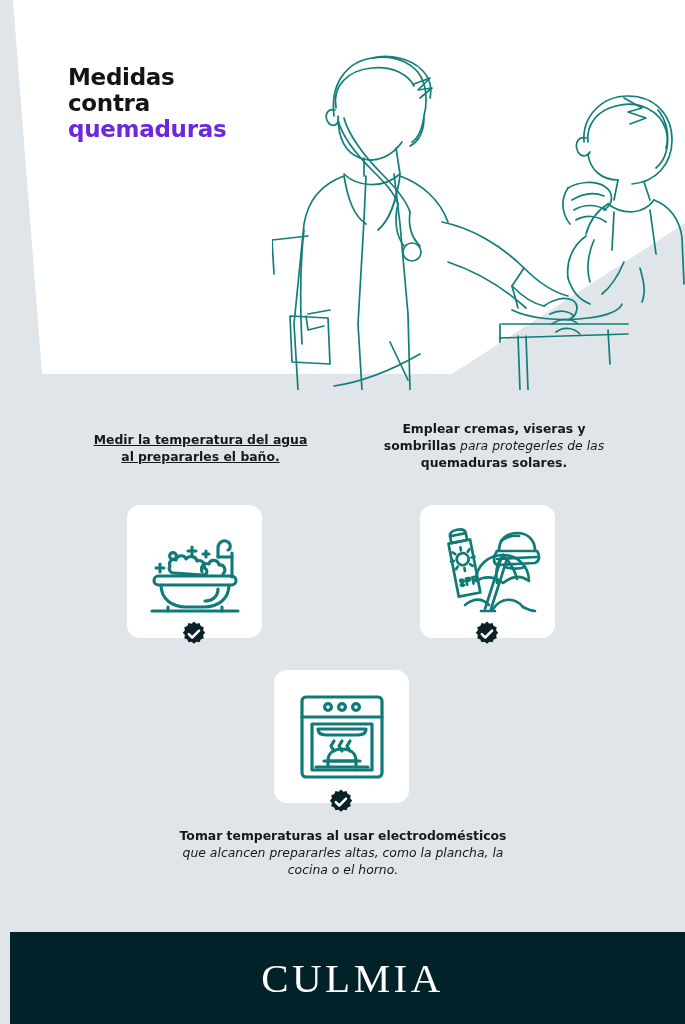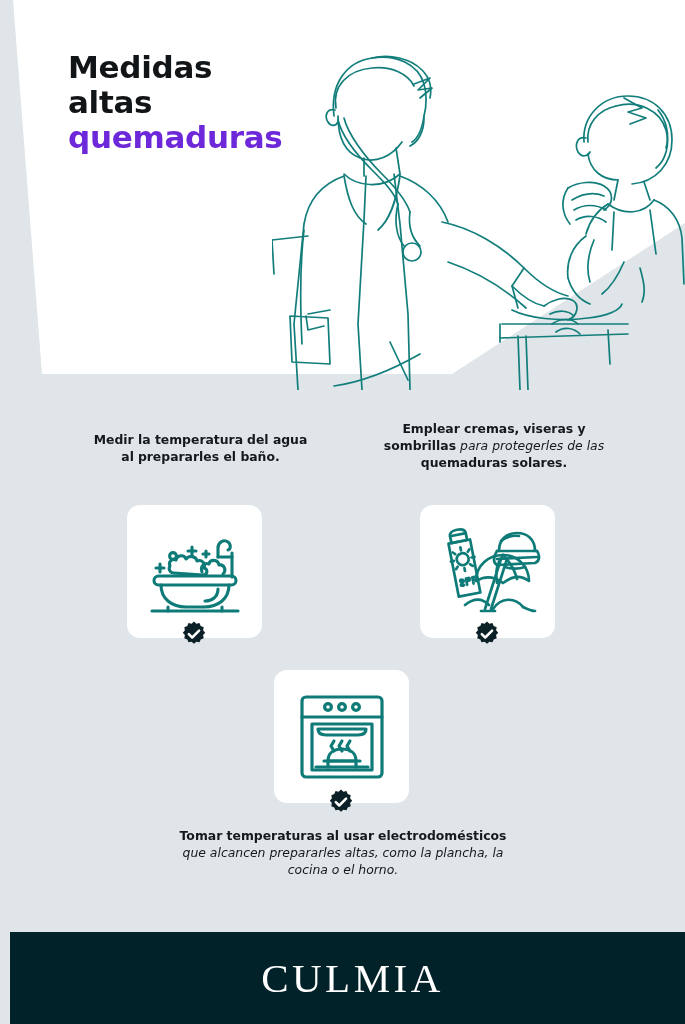--- a/index.html
+++ b/index.html
@@ -49,44 +49,44 @@
     top: 24px;
     width: 420px;
     height: 366px;
     pointer-events: none;
   }
   .hero-art svg { display: block; }
 
   .hero-title {
     position: absolute;
     left: 68px;
-    top: 50px;
+    top: 64px;
     width: 260px;
     font-family: "DejaVu Sans", sans-serif;
     font-weight: bold;
-    font-size: 31px;
+    font-size: 23px;
     line-height: 1.13;
     letter-spacing: -0.3px;
     color: #111517;
   }
   .hero-title .accent { color: #6d28d9; }
 
   
   .caption {
     position: absolute;
     text-align: center;
     font-size: 12.4px;
     line-height: 1.36;
     color: #15191c;
     font-family: "DejaVu Sans", sans-serif;
   }
   .caption .b { font-weight: bold; }
   .caption .r { font-weight: normal; font-style: italic; }
 
-  .caption-1 { left: 88px;  top: 432px; width: 225px; }
+  .caption-1 { left: 88px;  top: 432px; width: 225px; text-decoration: underline; }
   .caption-2 { left: 380px; top: 421px; width: 228px; }
   .caption-3 { left: 172px; top: 828px; width: 342px; }
 
   .icon-card {
     position: absolute;
     width: 135px;
     height: 133px;
     background: #ffffff;
     border-radius: 13px;
     box-sizing: border-box;
@@ -229,21 +229,21 @@
 
         <path d="M0 216 L36 212"></path>
         <path d="M0 216 L2 250"></path>
         <path d="M148 330 C120 346 90 358 62 362"></path>
         <path d="M118 318 L136 356"></path>
       </svg>
     </div>
 
     <div class="hero-title">
       <div>Medidas</div>
-      <div>altas</div>
+      <div>contra</div>
       <div class="accent">quemaduras</div>
     </div>
   </div>
 
   <div class="caption caption-1">
     <span class="b">Medir la temperatura</span>
     <span class="b">del agua al</span>
     <span class="b">prepararles el baño.</span>
   </div>
 

